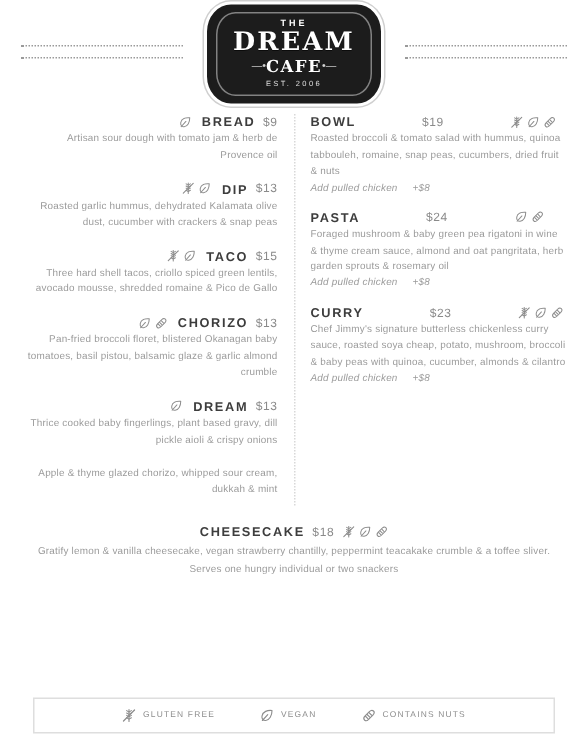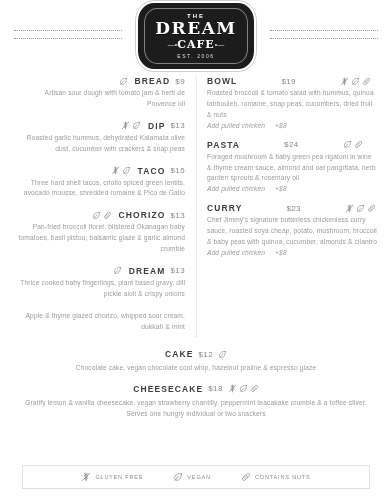--- a/index.html
+++ b/index.html
@@ -409,35 +409,20 @@
             </span>
           </span>
         </div>
         <div class="item-desc">Chef Jimmy's signature butterless chickenless curry sauce, roasted soya cheap, potato, mushroom, broccoli &amp; baby peas with quinoa, cucumber, almonds &amp; cilantro</div>
         <div class="item-add"><span>Add pulled chicken</span><span class="add-price">+$8</span></div>
       </div>
     </div>
 </div>
 
 <div class="desserts" id="desserts">
-    <div class="item dessert">
-      <div class="item-head">
-        <span class="item-name">CAKE</span>
-        <span class="item-price">$12</span>
-        <span class="icons">
-          <span>
-            <svg width="9" height="9" viewBox="0 0 12 12">
-              <path stroke="#8d8d8d" fill="none" stroke-width="0.9" stroke-linecap="round" stroke-linejoin="round" d="M10 2C6.5 1.6 2.6 2.8 2 6.4c-.4 2.2 1 3.8 3 3.6 3-.3 5-3.8 5-8z"></path>
-              <path stroke="#8d8d8d" fill="none" stroke-width="0.9" stroke-linecap="round" stroke-linejoin="round" d="M2.3 10 6.6 5.3"></path>
-            </svg>
-          </span>
-        </span>
-      </div>
-      <div class="item-desc">Chocolate cake, vegan chocolate cool whip, hazelnut praline &amp; espresso glaze</div>
-    </div>
     <div class="item dessert">
       <div class="item-head">
         <span class="item-name">CHEESECAKE</span>
         <span class="item-price">$18</span>
         <span class="icons">
           <span>
             <svg width="9" height="9" viewBox="0 0 12 12">
               <path stroke="#8d8d8d" fill="none" stroke-width="0.9" stroke-linecap="round" stroke-linejoin="round" d="M6 1.3v9.4"></path>
               <path stroke="#8d8d8d" fill="none" stroke-width="0.9" stroke-linecap="round" stroke-linejoin="round" d="M6 3.2 4.1 2.1M6 3.2 7.9 2.1M6 5.1 4.1 4M6 5.1 7.9 4M6 7 4.1 5.9M6 7 7.9 5.9M6 8.9 4.1 7.8M6 8.9 7.9 7.8"></path>
               <path stroke="#8d8d8d" stroke-width="1" stroke-linecap="round" d="M1.6 10.4 10.4 1.6"></path>

